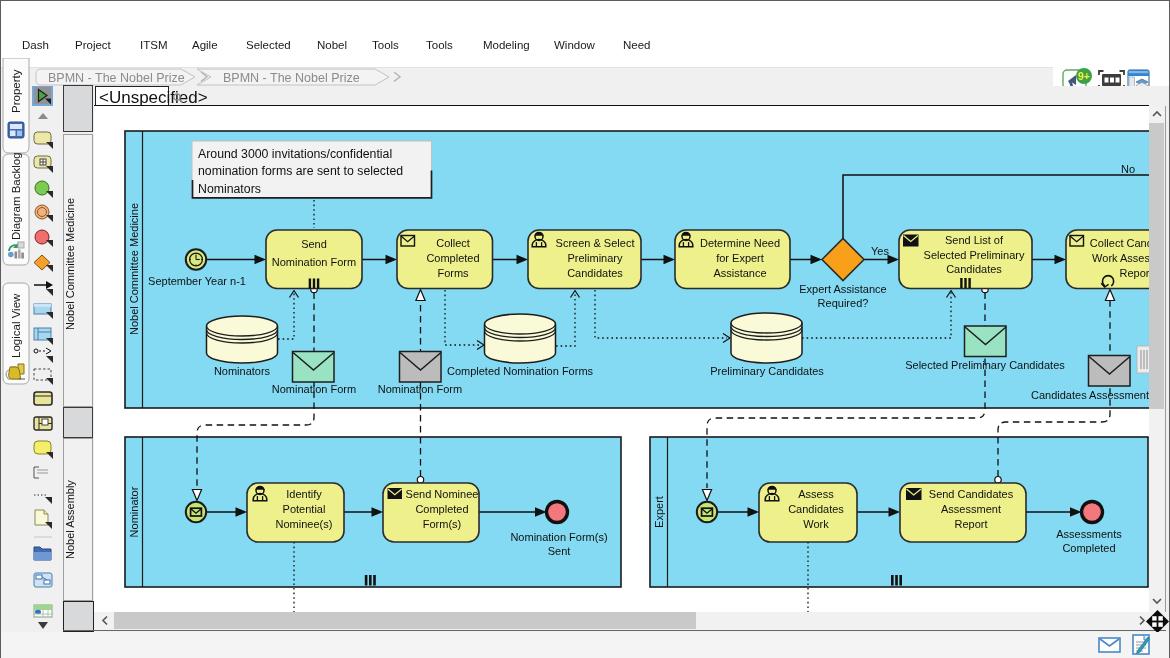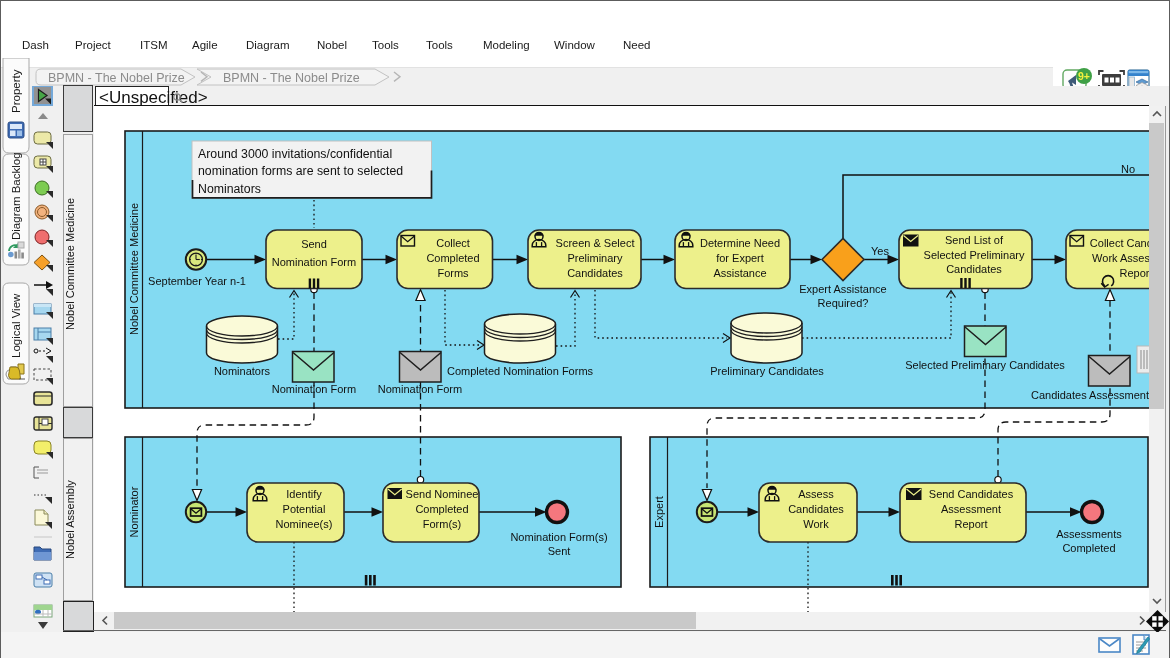--- a/index.html
+++ b/index.html
@@ -23,21 +23,21 @@
 .vtext { writing-mode:vertical-rl; transform:rotate(180deg); }
 </style>
 </head>
 <body>
 <div id="win">
   <div id="menubar">
     <span style="left:21px">Dash</span>
     <span style="left:74px">Project</span>
     <span style="left:139px">ITSM</span>
     <span style="left:191px">Agile</span>
-    <span style="left:245px">Diagram</span>
+    <span style="left:245px">Selected</span>
     <span style="left:316px">Nobel</span>
     <span style="left:371px">Tools</span>
     <span style="left:425px">Tools</span>
     <span style="left:482px">Modeling</span>
     <span style="left:553px">Window</span>
     <span style="left:622px">Need</span>
   </div>
   <div id="crumbbar">
     <svg class="abs" style="left:0;top:0" width="1168" height="28" viewBox="0 0 1168 28">
       <path d="M40 0.5 H180 L194 8.5 L180 16.5 H40 Q35 16.5 35 12 V5 Q35 0.5 40 0.5 Z" fill="#f3f3f3" stroke="#c2c2c2" transform="translate(0 0.5)"></path>

